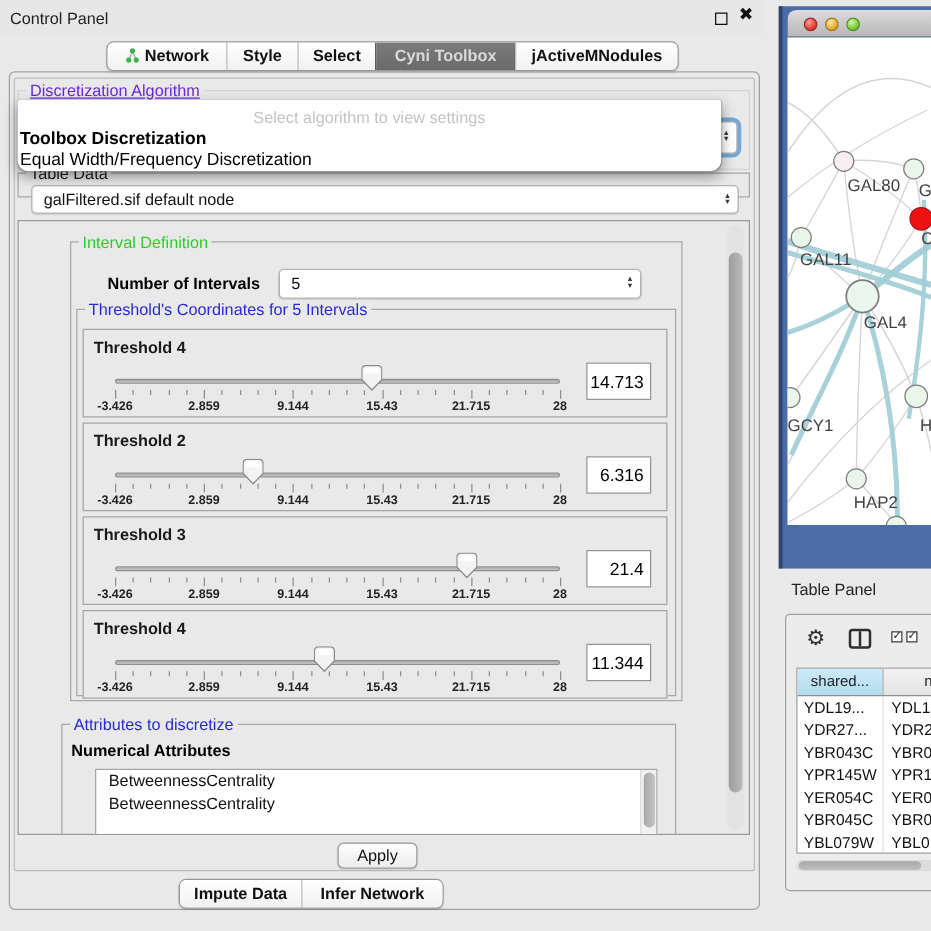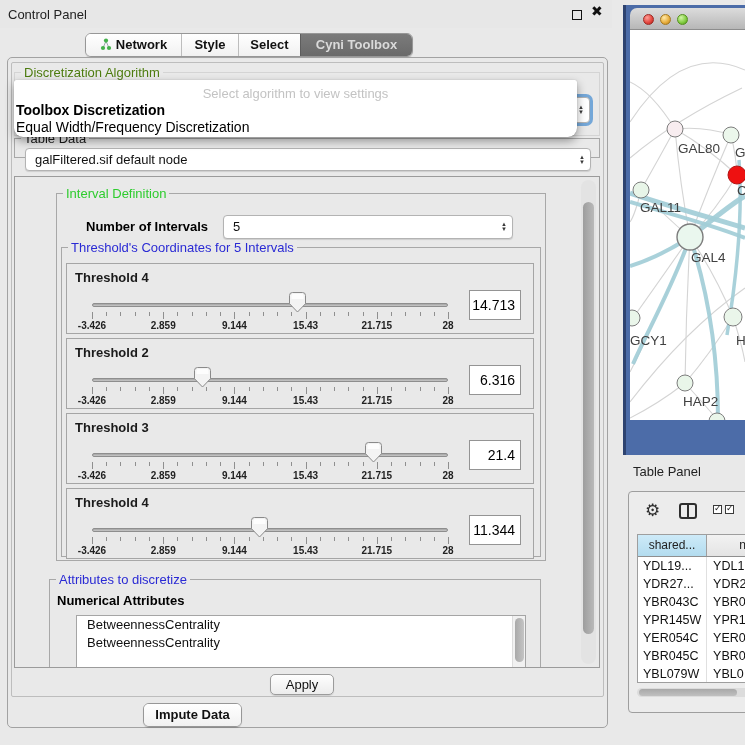--- a/index.html
+++ b/index.html
@@ -31,21 +31,21 @@
 
   .panel-outer { left:7px; top:57px; width:601px; height:671px; border:1px solid #a2a2a2; border-radius:5px; }
   .panel-inner { left:11px; top:62px; width:593px; height:635px; border:1px solid #bdbdbd; border-radius:2px; }
 
   .group { border:1px solid #a8a8a8; }
   .group .glabel { position:absolute; top:-8px; left:6px; background:#e9e9e9; padding:0 3px;
                    font-size:13px; line-height:15px; white-space:nowrap; }
   .glabel.green { color:#2ecc2e; }
   .glabel.blue  { color:#2a2ad4; }
   .group.ghost { border-color:#d4d4d4; }
-  .group.ghost .glabel { color:#4d7c0f; }
+  .group.ghost .glabel { color:#6d28d9;text-decoration:underline; }
 
   .combo { background:#fff; border:1px solid #b3b3b3; border-radius:4px;
            box-shadow:0 1px 1px rgba(0,0,0,.12); font-size:13px; color:#111; }
   .combo .cval { position:absolute; left:9px; top:0; right:22px; line-height:22px;
                  overflow:hidden; white-space:nowrap; }
   .combo .spin { position:absolute; right:5px; top:50%; transform:translateY(-50%);
                  display:flex; flex-direction:column; align-items:center;
                  font-size:6px; line-height:5px; color:#3a3a3a; }
   .combo.focusring { box-shadow:0 0 0 3px #74a7d8; }
 
@@ -149,20 +149,21 @@
     <div class="seg" style="width: 95px;"><svg class="tabicon" width="12" height="13" viewBox="0 0 12 13">
         <line x1="6" y1="3" x2="3" y2="10" stroke="#9aa" stroke-width="1"></line>
         <line x1="6" y1="3" x2="9" y2="10" stroke="#9aa" stroke-width="1"></line>
         <circle cx="6" cy="2.6" r="2.1" fill="#43b14b"></circle>
         <circle cx="3" cy="10" r="2.1" fill="#43b14b"></circle>
         <circle cx="9" cy="10" r="2.1" fill="#43b14b"></circle>
       </svg><span>Network</span></div>
     <div class="seg" style="width: 57px;"><span>Style</span></div>
     <div class="seg" style="width: 62px;"><span>Select</span></div>
     <div class="seg dark" style="width: 112px;"><span>Cyni Toolbox</span></div>
+    <div class="seg" style="width: 130px;"><span>jActiveMNodules</span></div>
   </div>
 
 <div class="abs panel-outer"></div>
 <div class="abs panel-inner"></div>
 
 <div class="abs group ghost" style="left:14px; top:72px; width:586px; height:64px;">
   <span class="glabel">Discretization Algorithm</span>
 </div>
 <div class="abs combo focusring" style="left:24px; top:97px; width:566px; height:26px;">
   <span class="spin">
@@ -390,20 +391,21 @@
 
   <div class="vsb">
       <div class="thumb"></div>
     </div>
 </div>
 
 <div class="abs apply-btn">Apply</div>
 
 <div class="abs segbar" id="bottom-tabs">
     <div class="seg" style="width: 97px;"><span>Impute Data</span></div>
+    <div class="seg" style="width: 113px;"><span>Infer Network</span></div>
   </div>
 
 <div class="abs net-frame"></div>
 <div class="abs net-titlebar">
   <div class="tlight tl-red"></div>
   <div class="tlight tl-yellow"></div>
   <div class="tlight tl-green"></div>
 </div>
 <div class="abs net-canvas">
   <svg id="net-svg" width="115" height="390">

